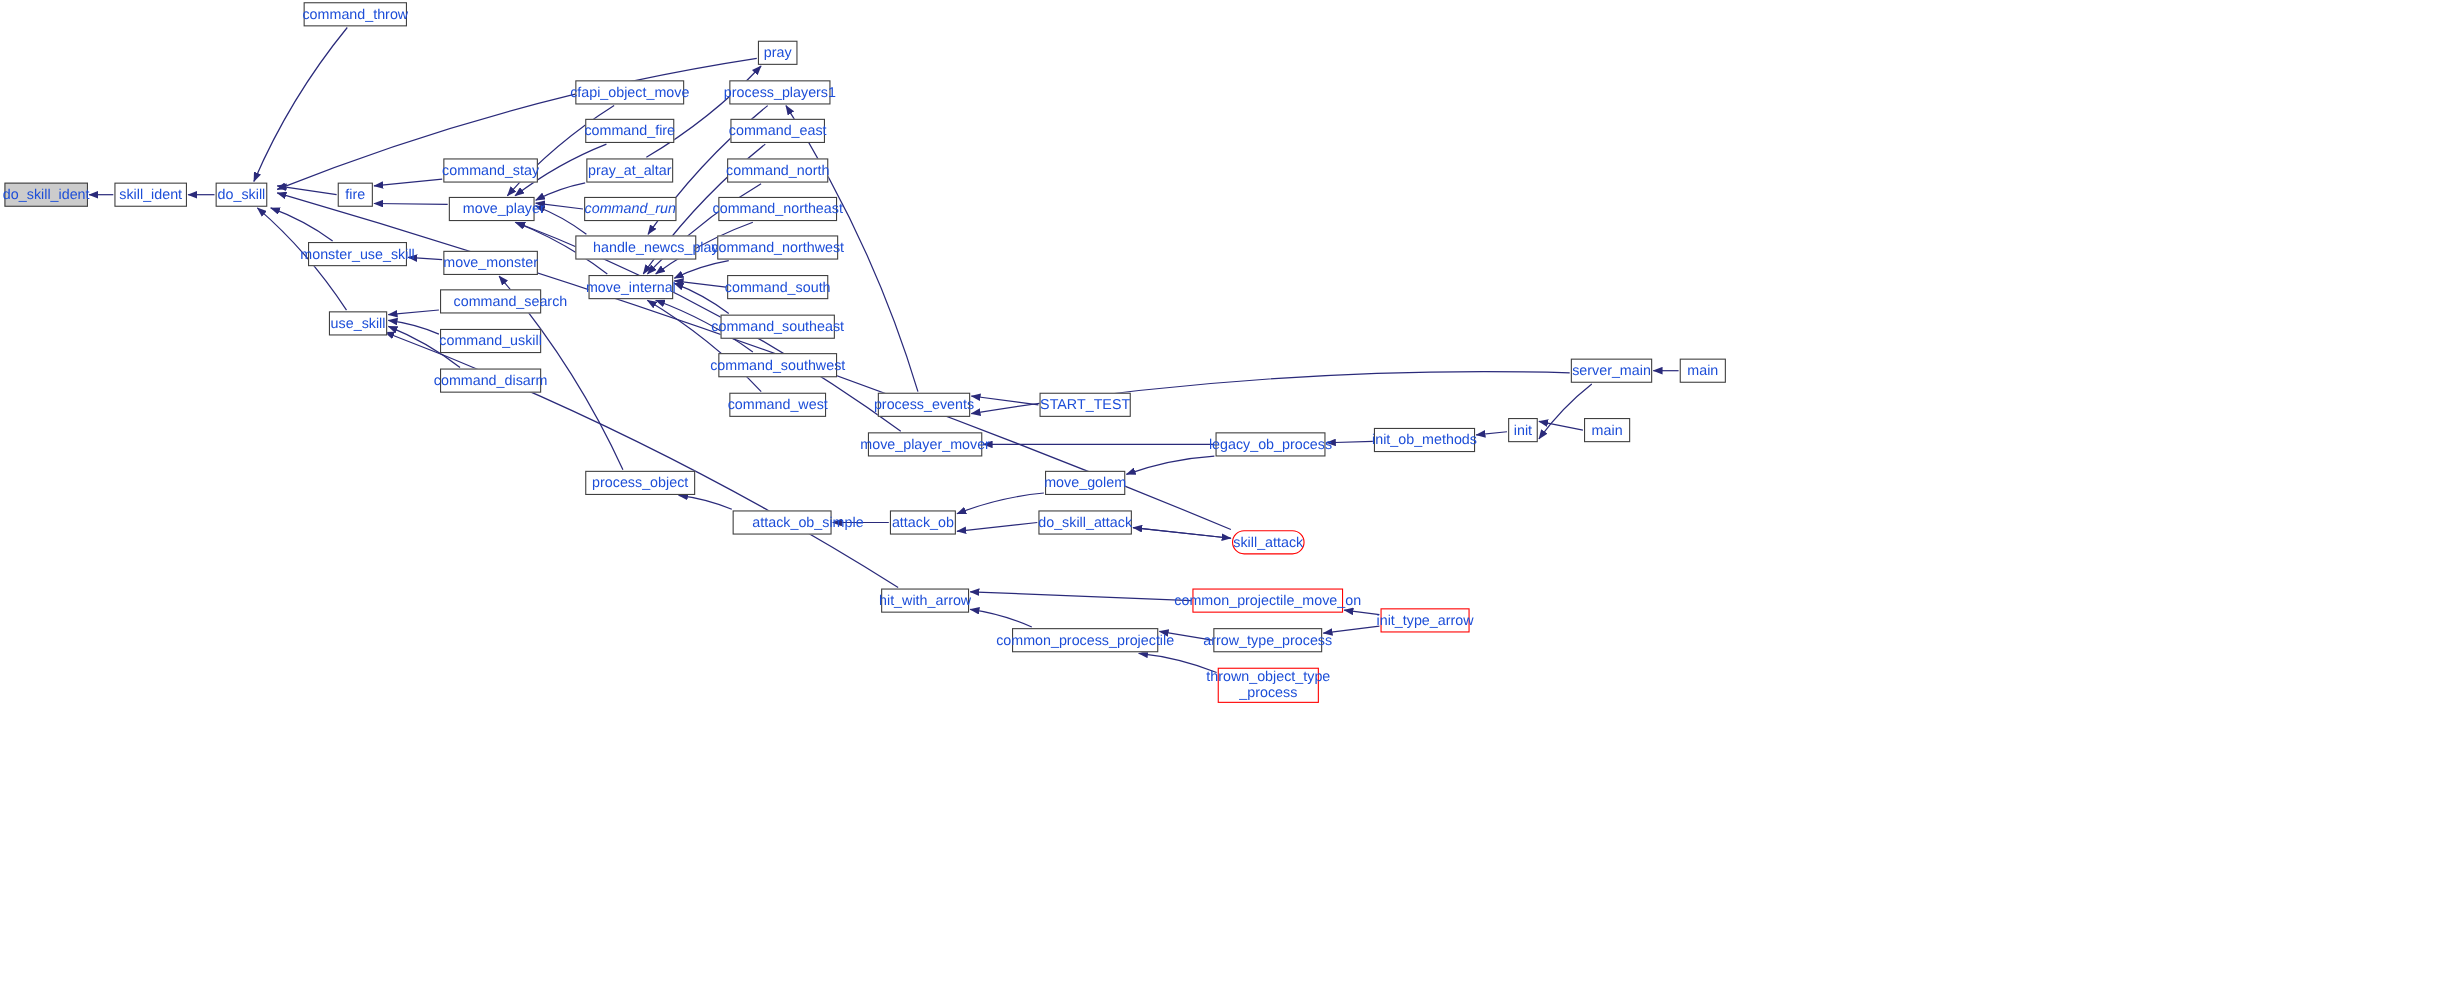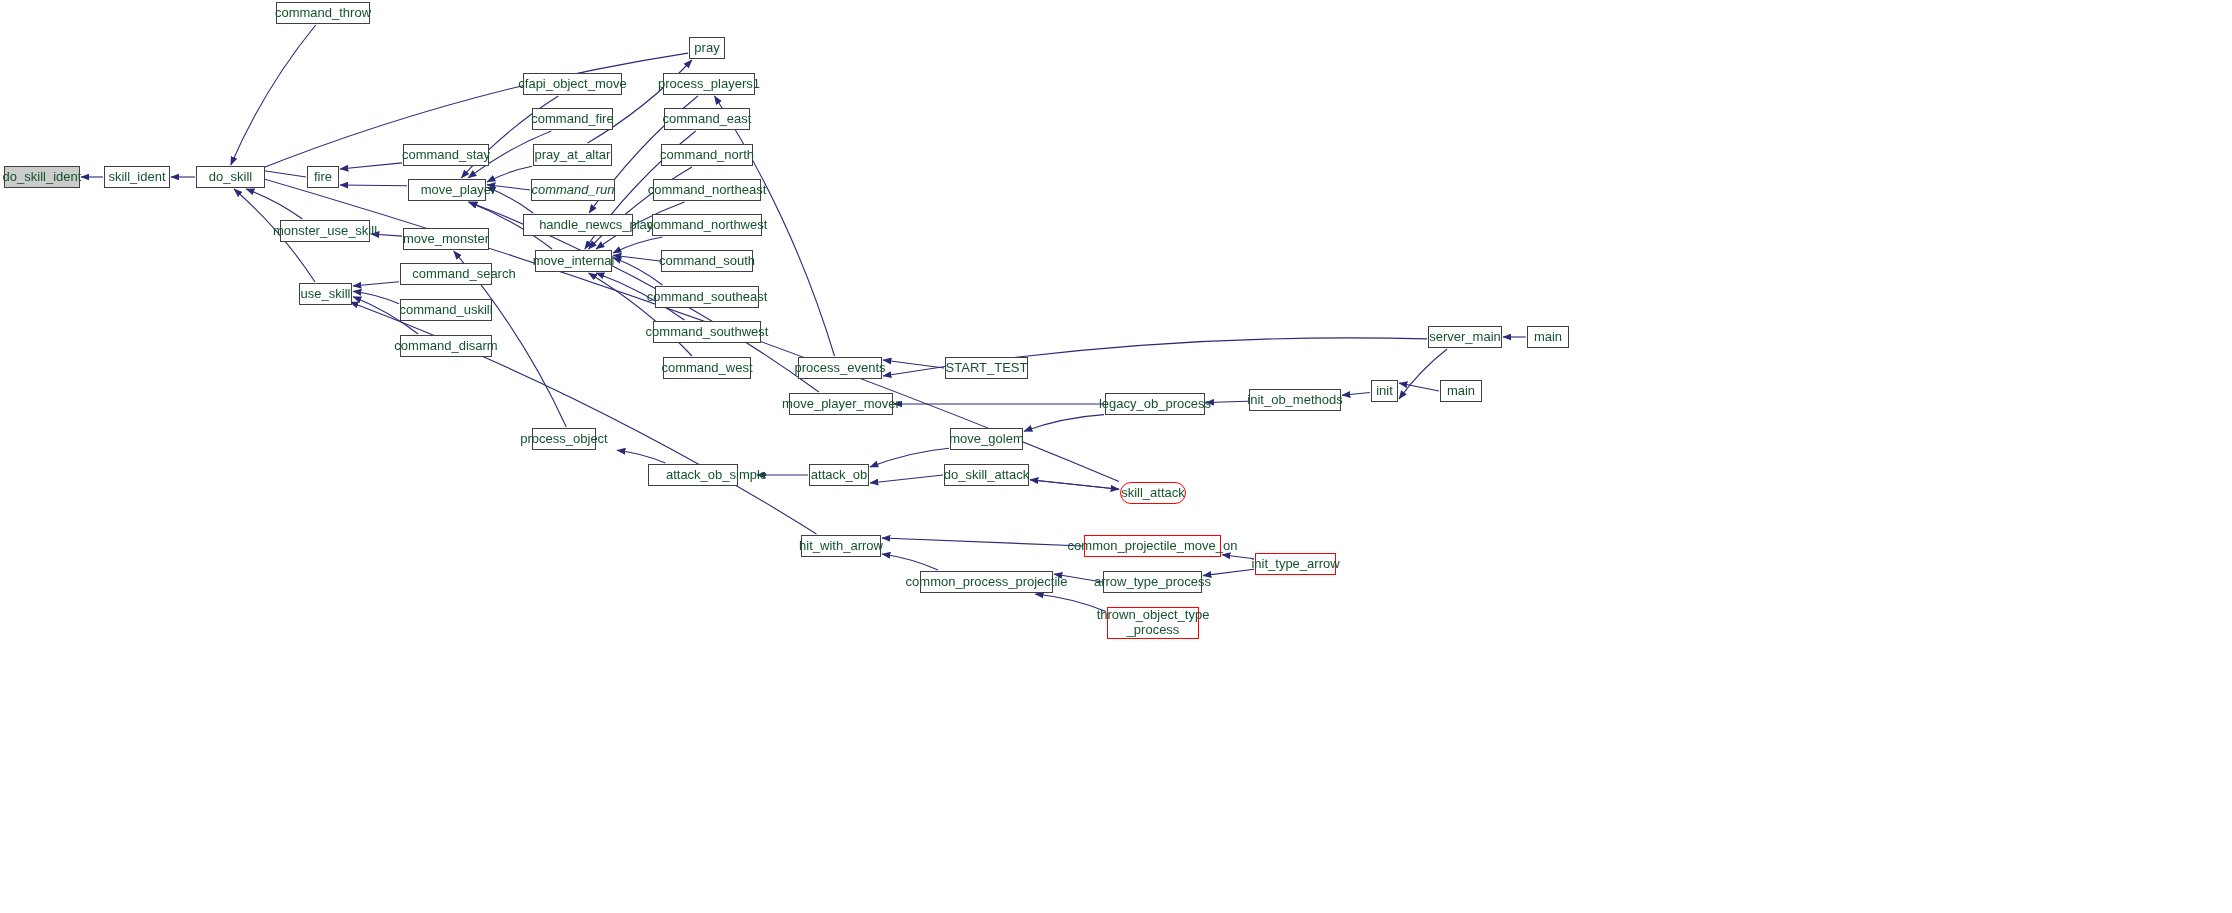--- a/index.html
+++ b/index.html
@@ -4,21 +4,21 @@
 <style>
   html,body{margin:0;padding:0;background:#ffffff;}
   body{font-family:"Liberation Sans","DejaVu Sans",sans-serif;}
   #canvas{position:relative;width:2232px;height:913px;background:#ffffff;overflow:hidden;}
   svg#edges{position:absolute;left:0;top:0;width:2232px;height:913px;}
   .node{
     position:absolute;
     box-sizing:border-box;
     border:1px solid #404040;
     background:#ffffff;
-    color:#14532d;
+    color:#1d4ed8;
     font-size:13px;
     line-height:1.05;
     display:flex;
     align-items:center;
     justify-content:center;
     text-align:center;
     white-space:pre;
     letter-spacing:0px;
   }
   .node.red{border-color:#ff0000;}
@@ -87,21 +87,21 @@
       <path d="M1102.0,582.0 Q1078.0,578.0 1054.0,574.0" fill="none" stroke="#2a2a7a" stroke-width="1.1" marker-end="url(#ah)"></path>
       <path d="M1254.0,569.2 Q1228.5,572.4 1203.0,575.6" fill="none" stroke="#2a2a7a" stroke-width="1.1" marker-end="url(#ah)"></path>
       <path d="M1106.0,611.4 Q1071.8,597.8 1035.2,594.0" fill="none" stroke="#2a2a7a" stroke-width="1.1" marker-end="url(#ah)"></path>
       <path d="M938.0,570.0 Q911.1,558.1 882.0,554.0" fill="none" stroke="#2a2a7a" stroke-width="1.1" marker-end="url(#ah)"></path>
       <path d="M816.5,534.0 Q594.8,394.7 350.0,302.0" fill="none" stroke="#2a2a7a" stroke-width="1.1" marker-end="url(#ah)"></path>
       <path d="M1119.0,481.4 Q694.2,303.9 252.0,175.4" fill="none" stroke="#2a2a7a" stroke-width="1.1" marker-end="url(#ah)"></path>
     </svg>
   <div id="nodes">
       <div class="node gray" style="left: 4px; top: 166px; width: 76px; height: 22px;">do_skill_ident</div>
       <div class="node" style="left: 104px; top: 166px; width: 66px; height: 22px;">skill_ident</div>
-      <div class="node" style="left: 196px; top: 166px; width: 69px; height: 22px;">do_skill</div>
+      <div class="node" style="left: 196px; top: 166px; width: 47px; height: 22px;">do_skill</div>
       <div class="node" style="left: 307px; top: 166px; width: 32px; height: 22px;">fire</div>
       <div class="node" style="left: 276px; top: 2px; width: 94px; height: 22px;">command_throw</div>
       <div class="node" style="left: 280px; top: 220px; width: 90px; height: 22px;">monster_use_skill</div>
       <div class="node" style="left: 299px; top: 283px; width: 53px; height: 22px;">use_skill</div>
       <div class="node" style="left: 403px; top: 144px; width: 86px; height: 22px;">command_stay</div>
       <div class="node" style="left: 408px; top: 179px; width: 78px; height: 22px; padding-left: 22px;">move_player</div>
       <div class="node" style="left: 403px; top: 228px; width: 86px; height: 22px;">move_monster</div>
       <div class="node" style="left: 400px; top: 263px; width: 92px; height: 22px; padding-left: 36px;">command_search</div>
       <div class="node" style="left: 400px; top: 299px; width: 92px; height: 22px;">command_uskill</div>
       <div class="node" style="left: 400px; top: 335px; width: 92px; height: 22px;">command_disarm</div>
@@ -117,29 +117,29 @@
       <div class="node" style="left: 661px; top: 144px; width: 92px; height: 22px;">command_north</div>
       <div class="node" style="left: 653px; top: 179px; width: 108px; height: 22px;">command_northeast</div>
       <div class="node" style="left: 652px; top: 214px; width: 110px; height: 22px;">command_northwest</div>
       <div class="node" style="left: 661px; top: 250px; width: 92px; height: 22px;">command_south</div>
       <div class="node" style="left: 655px; top: 286px; width: 104px; height: 22px;">command_southeast</div>
       <div class="node" style="left: 653px; top: 321px; width: 108px; height: 22px;">command_southwest</div>
       <div class="node" style="left: 663px; top: 357px; width: 88px; height: 22px;">command_west</div>
       <div class="node" style="left: 798px; top: 357px; width: 84px; height: 22px;">process_events</div>
       <div class="node" style="left: 945px; top: 357px; width: 83px; height: 22px;">START_TEST</div>
       <div class="node" style="left: 789px; top: 393px; width: 104px; height: 22px;">move_player_mover</div>
-      <div class="node" style="left: 532px; top: 428px; width: 64px; height: 22px;">process_object</div>
+      <div class="node" style="left: 532px; top: 428px; width: 100px; height: 22px;">process_object</div>
       <div class="node" style="left: 950px; top: 428px; width: 73px; height: 22px;">move_golem</div>
       <div class="node" style="left: 1105px; top: 393px; width: 100px; height: 22px;">legacy_ob_process</div>
       <div class="node" style="left: 1249px; top: 389px; width: 92px; height: 22px;">init_ob_methods</div>
       <div class="node" style="left: 1371px; top: 380px; width: 27px; height: 22px;">init</div>
       <div class="node" style="left: 1440px; top: 380px; width: 42px; height: 22px;">main</div>
       <div class="node" style="left: 1428px; top: 326px; width: 74px; height: 22px;">server_main</div>
       <div class="node" style="left: 1527px; top: 326px; width: 42px; height: 22px;">main</div>
-      <div class="node" style="left: 648px; top: 464px; width: 90px; height: 22px; padding-left: 47px;">attack_ob_simple</div>
+      <div class="node" style="left: 666px; top: 464px; width: 90px; height: 22px; padding-left: 47px;">attack_ob_simple</div>
       <div class="node" style="left: 809px; top: 464px; width: 60px; height: 22px;">attack_ob</div>
       <div class="node" style="left: 944px; top: 464px; width: 85px; height: 22px;">do_skill_attack</div>
       <div class="node red" style="left: 1120px; top: 482px; width: 66px; height: 22px; border-radius: 11px;">skill_attack</div>
       <div class="node" style="left: 801px; top: 535px; width: 80px; height: 22px;">hit_with_arrow</div>
       <div class="node red" style="left: 1084px; top: 535px; width: 137px; height: 22px;">common_projectile_move_on</div>
       <div class="node red" style="left: 1255px; top: 553px; width: 81px; height: 22px;">init_type_arrow</div>
       <div class="node" style="left: 920px; top: 571px; width: 133px; height: 22px;">common_process_projectile</div>
       <div class="node" style="left: 1103px; top: 571px; width: 99px; height: 22px;">arrow_type_process</div>
       <div class="node red two-line" style="left: 1107px; top: 607px; width: 92px; height: 32px;">thrown_object_type
 _process</div>

